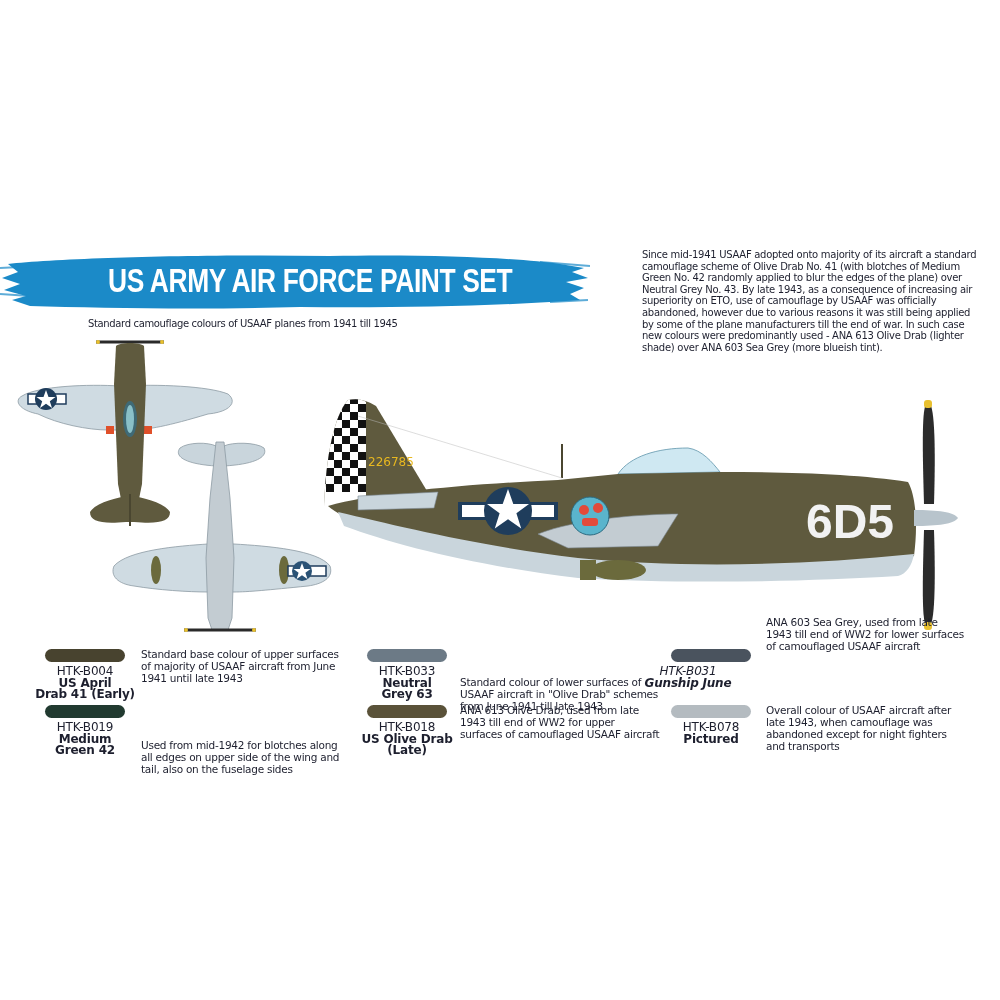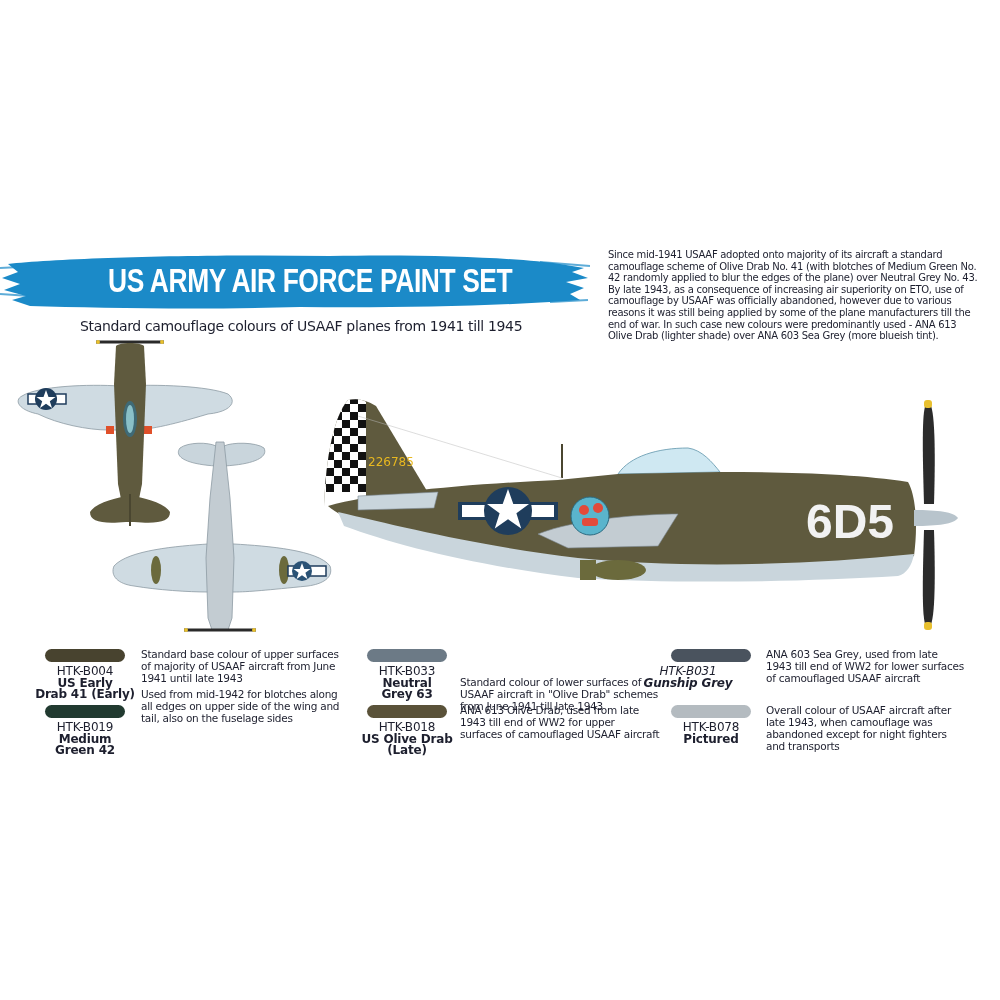--- a/index.html
+++ b/index.html
@@ -4,26 +4,26 @@
 <style>
   * { box-sizing: border-box; margin: 0; padding: 0; }
   html, body { width: 1000px; height: 1000px; background: #ffffff; overflow: hidden; }
   body { position: relative; font-family: "DejaVu Sans", sans-serif; color: #1d1f2e; }
 
   .brush { position: absolute; left: 0; top: 250px; width: 590px; height: 64px; }
   .title { position: absolute; left: 108px; top: 258px; width: 370px; height: 46px;
     font-family: "Liberation Sans", sans-serif; font-weight: bold; font-size: 33px;
     color: #ffffff; letter-spacing: -0.5px; transform: scaleX(0.8); transform-origin: left center;
     white-space: nowrap; line-height: 46px; }
-  .subtitle { position: absolute; left: 80px; top: 318px; font-size: 14px; color: #1d1f2e;
+  .subtitle { position: absolute; left: 88px; top: 318px; font-size: 10px; color: #1d1f2e;
     white-space: nowrap; font-family: "DejaVu Sans", sans-serif; letter-spacing: -0.35px; }
 
   .desc { position: absolute; left: 608px; top: 249px; width: 370px; font-size: 10px;
     line-height: 11.6px; color: #1d1f2e; letter-spacing: -0.28px; }
-  .desc p { margin-bottom: 5px; }
+  .desc p { margin-bottom: 5px; margin-left: 34px; }
 
   .plane-svg { position: absolute; }
 
   .legend-item { position: absolute; }
   .swatch { position: absolute; width: 80px; height: 13px; border-radius: 7px; }
   .code { position: absolute; width: 100px; text-align: center; font-size: 12px; line-height: 11.5px; color: #1d1f2e; letter-spacing: -0.2px; }
   .code .c { display: block; font-weight: normal; }
   .code .n { display: block; font-weight: bold; }
   .ldesc { position: absolute; width: 200px; font-size: 10.5px; line-height: 12px; color: #1d1f2e; letter-spacing: -0.25px; }
 </style>
@@ -171,33 +171,33 @@
   <rect x="606" y="4" width="8" height="8" rx="3" fill="#e8c030"></rect>
   <rect x="606" y="226" width="8" height="8" rx="3" fill="#e8c030"></rect>
 </svg>
 
 <div>
 
   <div class="legend-item">
     <div class="swatch" style="left:45px; top:649px; background:#48432f;"></div>
     <div class="code" style="left:35px; top:666px;">
       <span class="c">HTK-B004</span>
-      <span class="n">US Early</span>
+      <span class="n">US April</span>
       <span class="n">Drab 41 (Early)</span>
     </div>
     <div class="ldesc" style="left:141px; top:648px;">Standard base colour of upper surfaces of majority of USAAF aircraft from June 1941 until late 1943</div>
   </div>
   <div class="legend-item">
     <div class="swatch" style="left:45px; top:705px; background:#213a30;"></div>
     <div class="code" style="left:35px; top:722px;">
       <span class="c">HTK-B019</span>
       <span class="n">Medium</span>
       <span class="n">Green 42</span>
     </div>
-    <div class="ldesc" style="left:141px; top:688px;">Used from mid-1942 for blotches along all edges on upper side of the wing and tail, also on the fuselage sides</div>
+    <div class="ldesc" style="left:141px; top:739px;">Used from mid-1942 for blotches along all edges on upper side of the wing and tail, also on the fuselage sides</div>
   </div>
 
   <div class="legend-item">
     <div class="swatch" style="left:367px; top:649px; background:#6c7a86;"></div>
     <div class="code" style="left:357px; top:666px;text-align:center;">
       <span class="c">HTK-B033</span>
       <span class="n">Neutral</span>
       <span class="n">Grey 63</span>
     </div>
     <div class="ldesc" style="left:460px; top:676px;">Standard colour of lower surfaces of USAAF aircraft in "Olive Drab" schemes from June 1941 till late 1943</div>
@@ -209,23 +209,23 @@
       <span class="n">US Olive Drab</span>
       <span class="n">(Late)</span>
     </div>
     <div class="ldesc" style="left:460px; top:704px;">ANA 613 Olive Drab, used from late 1943 till end of WW2 for upper surfaces of camouflaged USAAF aircraft</div>
   </div>
 
   <div class="legend-item">
     <div class="swatch" style="left:671px; top:649px; background:#4a535e;"></div>
     <div class="code" style="left:638px; top:666px;font-style:italic;">
       <span class="c">HTK-B031</span>
-      <span class="n">Gunship Grey</span>
-    </div>
-    <div class="ldesc" style="left:766px; top:648px;">ANA 603 Sea Grey, used from late 1943 till end of WW2 for lower surfaces of camouflaged USAAF aircraft</div>
+      <span class="n">Gunship June</span>
+    </div>
+    <div class="ldesc" style="left:766px; top:616px;">ANA 603 Sea Grey, used from late 1943 till end of WW2 for lower surfaces of camouflaged USAAF aircraft</div>
   </div>
   <div class="legend-item">
     <div class="swatch" style="left:671px; top:705px; background:#b4bbc0;"></div>
     <div class="code" style="left:661px; top:722px;">
       <span class="c">HTK-B078</span>
       <span class="n">Pictured</span>
     </div>
     <div class="ldesc" style="left:766px; top:704px;">Overall colour of USAAF aircraft after late 1943, when camouflage was abandoned except for night fighters and transports</div>
   </div>
 </div>

